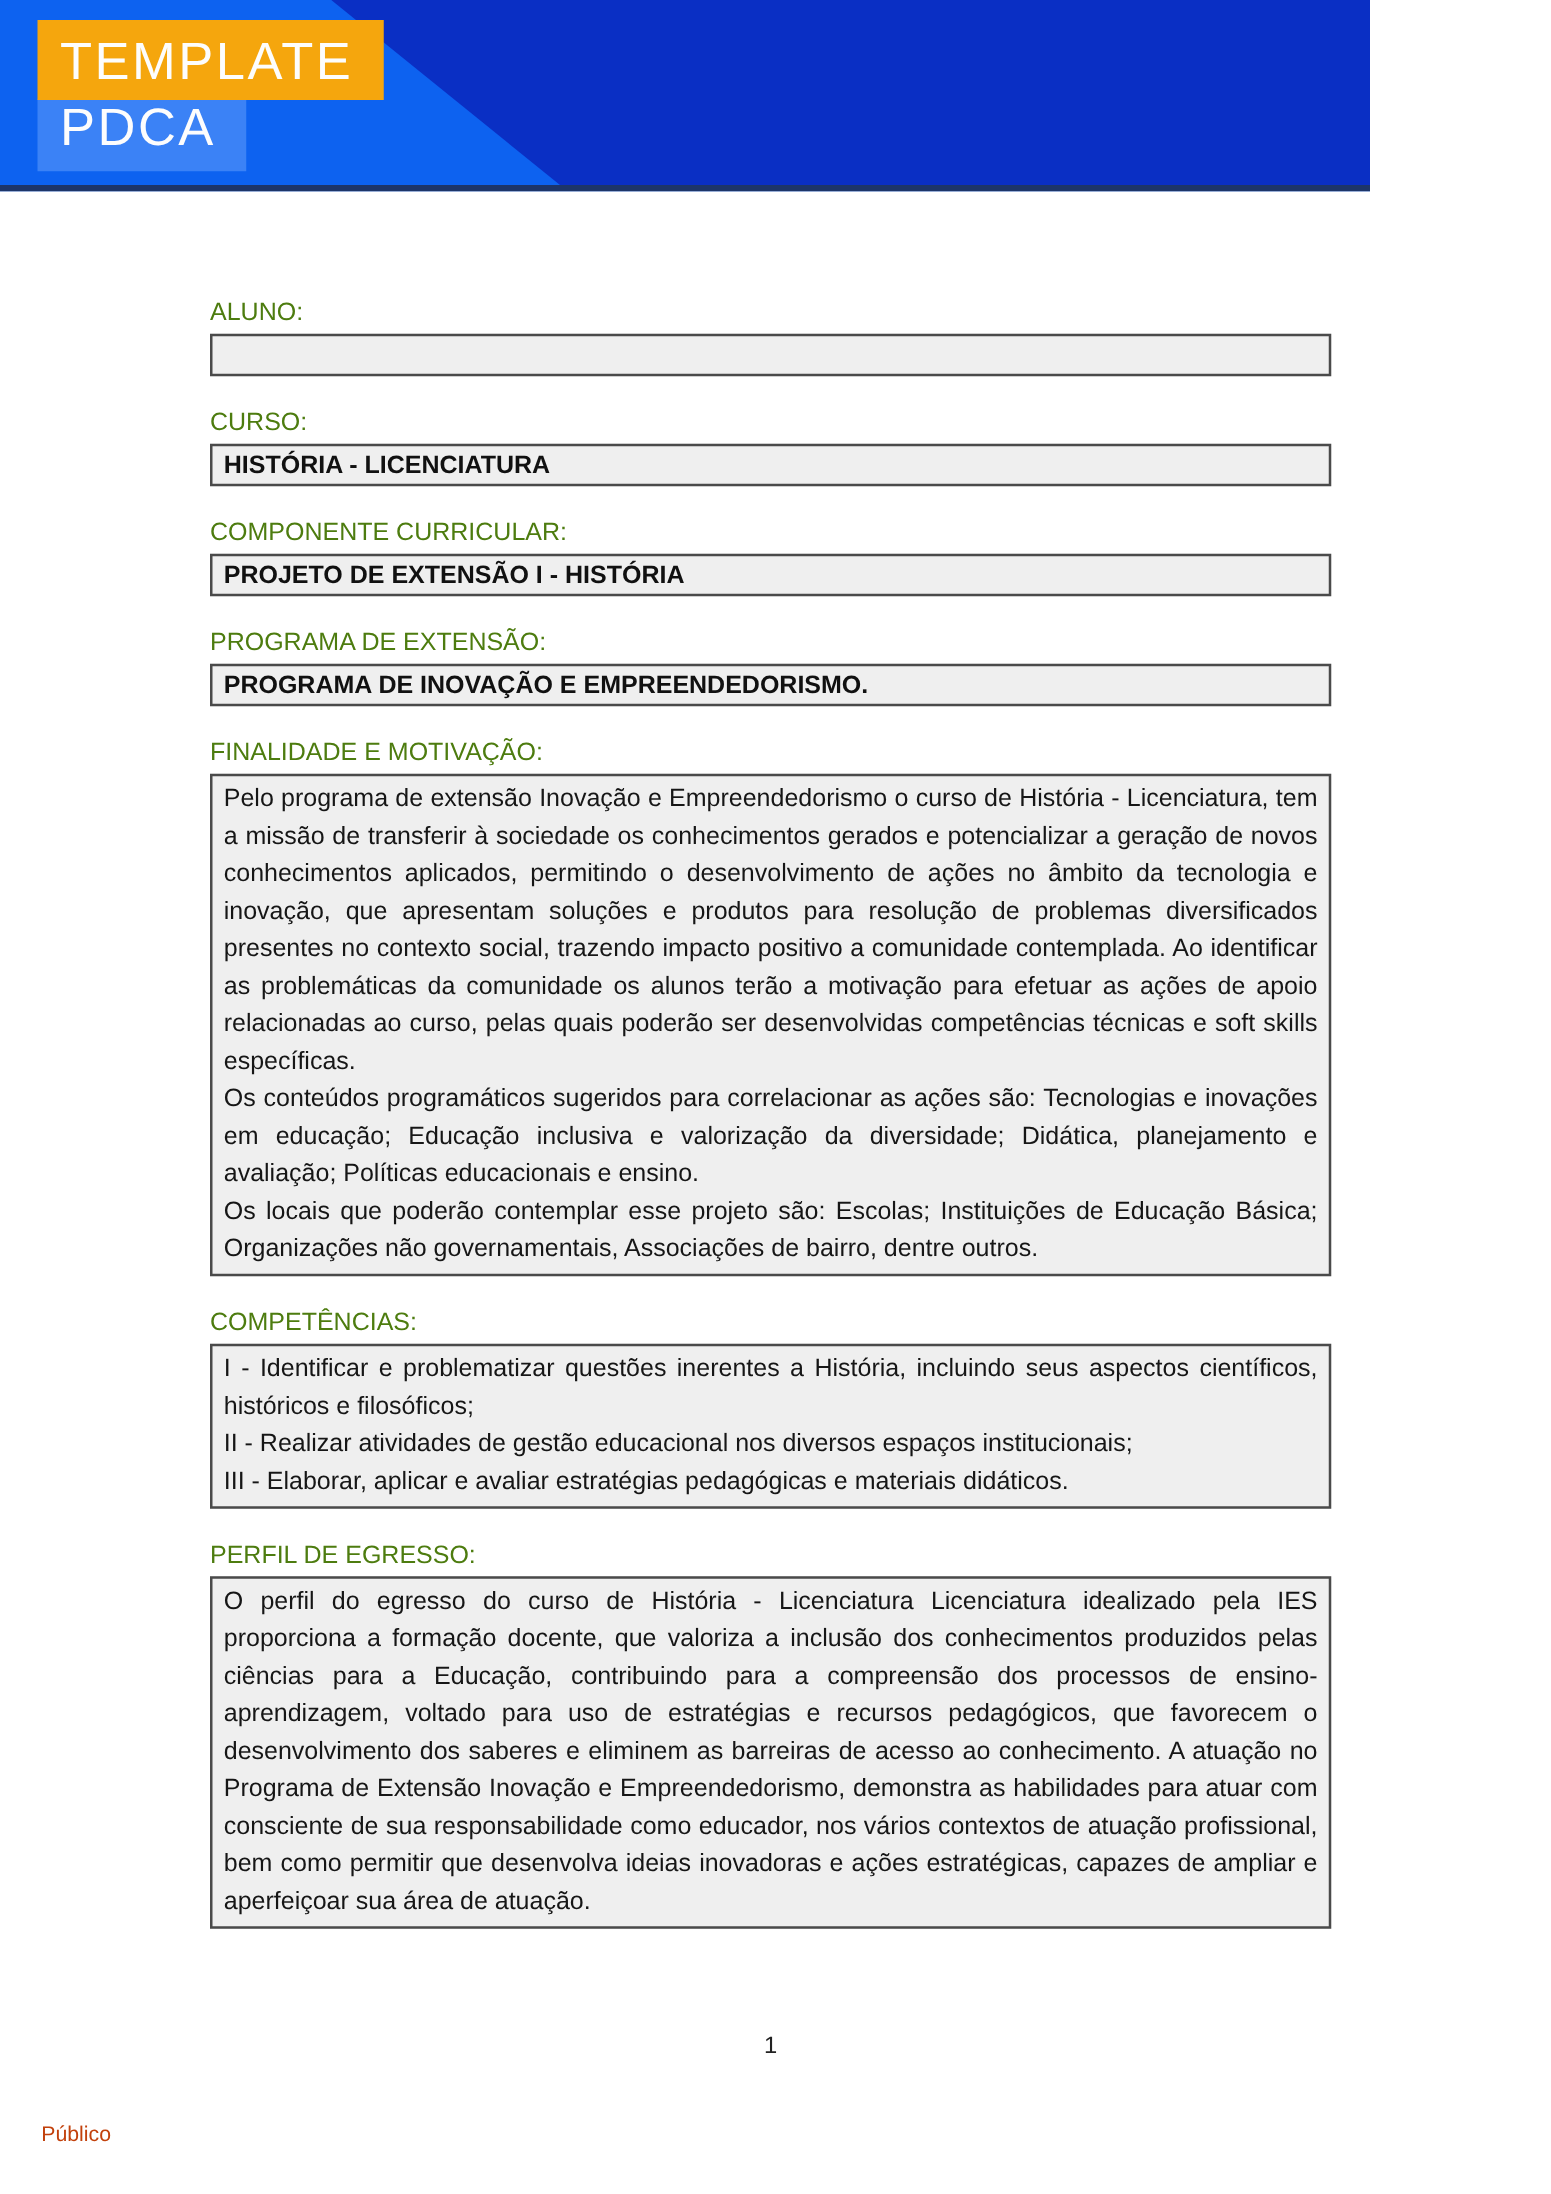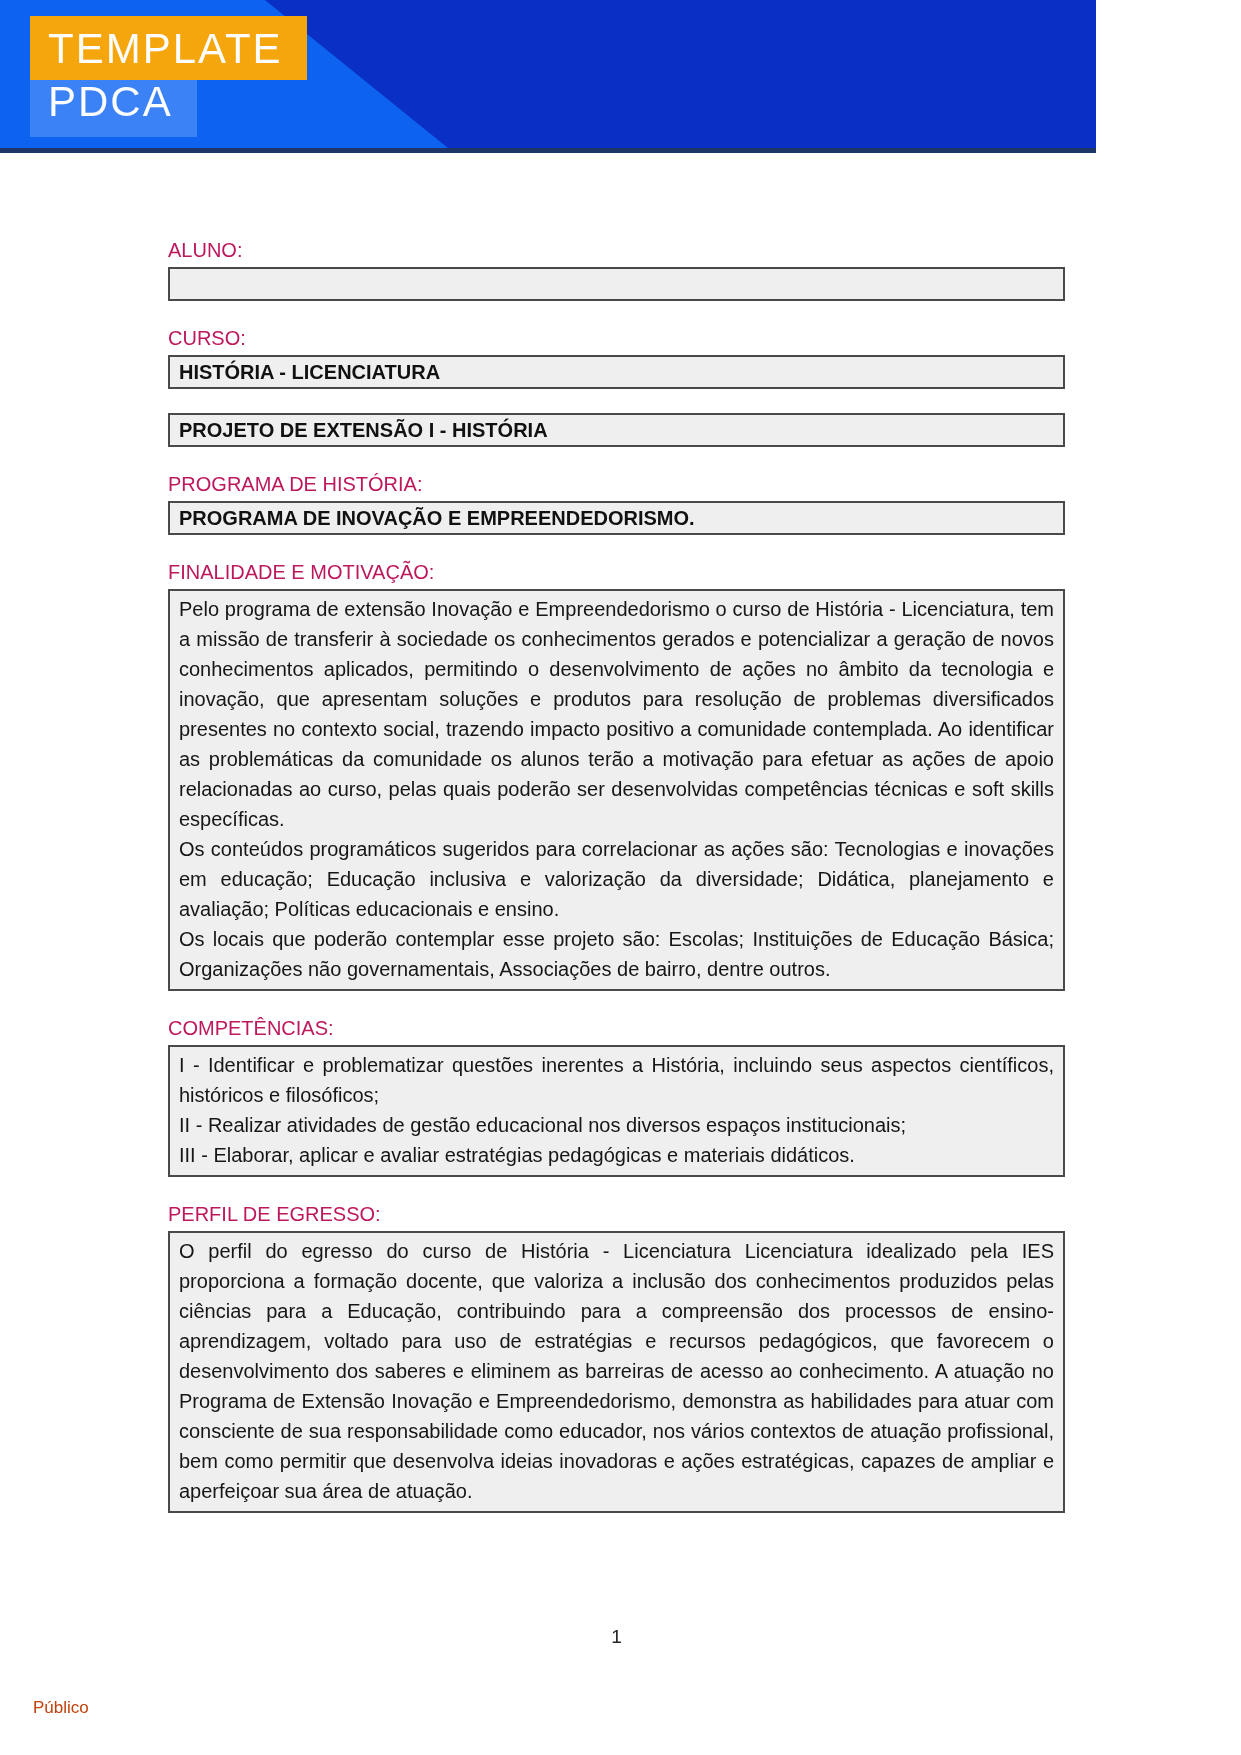--- a/index.html
+++ b/index.html
@@ -32,21 +32,21 @@
     padding:2px 24px 14px 18px;margin-top:-1px;
   }
 
   
   .content{
     position:absolute;left:168px;top:237px;width:897px;
     color:#1c1c1c;
   }
   .section{margin-bottom:24px;}
   .field-label{
-    color:#be185d;font-size:20px;line-height:26px;margin-bottom:4px;
+    color:#4d7c0f;font-size:20px;line-height:26px;margin-bottom:4px;
   }
   .field-box{
     box-sizing:border-box;width:100%;
     border:2px solid #4a4a4a;background:#efefef;
     min-height:34px;line-height:30px;
     padding:0 9px;font-size:20px;font-weight:bold;color:#111;
     white-space:nowrap;overflow:hidden;
   }
   .text-box{
     box-sizing:border-box;width:100%;
@@ -87,25 +87,26 @@
       <div class="field-label">ALUNO:</div>
       <div class="field-box"></div>
     </div>
 
     <div class="section">
       <div class="field-label">CURSO:</div>
       <div class="field-box">HISTÓRIA - LICENCIATURA</div>
     </div>
 
     <div class="section">
+      <div class="field-label">COMPONENTE CURRICULAR:</div>
       <div class="field-box">PROJETO DE EXTENSÃO I - HISTÓRIA</div>
     </div>
 
     <div class="section">
-      <div class="field-label">PROGRAMA DE HISTÓRIA:</div>
+      <div class="field-label">PROGRAMA DE EXTENSÃO:</div>
       <div class="field-box">PROGRAMA DE INOVAÇÃO E EMPREENDEDORISMO.</div>
     </div>
 
     <div class="section">
       <div class="field-label">FINALIDADE E MOTIVAÇÃO:</div>
       <div class="text-box">
         <p>Pelo programa de extensão Inovação e Empreendedorismo o curso de História - Licenciatura, tem a missão de transferir à sociedade os conhecimentos gerados e potencializar a geração de novos conhecimentos aplicados, permitindo o desenvolvimento de ações no âmbito da tecnologia e inovação, que apresentam soluções e produtos para resolução de problemas diversificados presentes no contexto social, trazendo impacto positivo a comunidade contemplada. Ao identificar as problemáticas da comunidade os alunos terão a motivação para efetuar as ações de apoio relacionadas ao curso, pelas quais poderão ser desenvolvidas competências técnicas e soft skills específicas.</p>
         <p>Os conteúdos programáticos sugeridos para correlacionar as ações são: Tecnologias e inovações em educação; Educação inclusiva e valorização da diversidade; Didática, planejamento e avaliação; Políticas educacionais e ensino.</p>
         <p>Os locais que poderão contemplar esse projeto são: Escolas; Instituições de Educação Básica; Organizações não governamentais, Associações de bairro, dentre outros.</p>
       </div>

